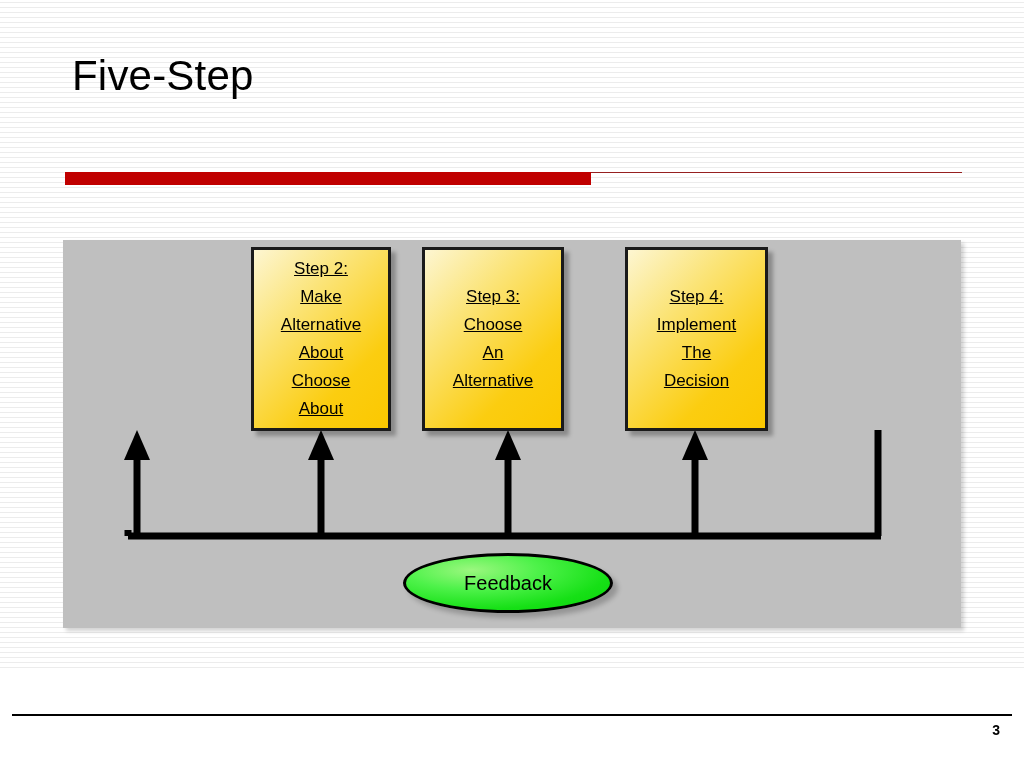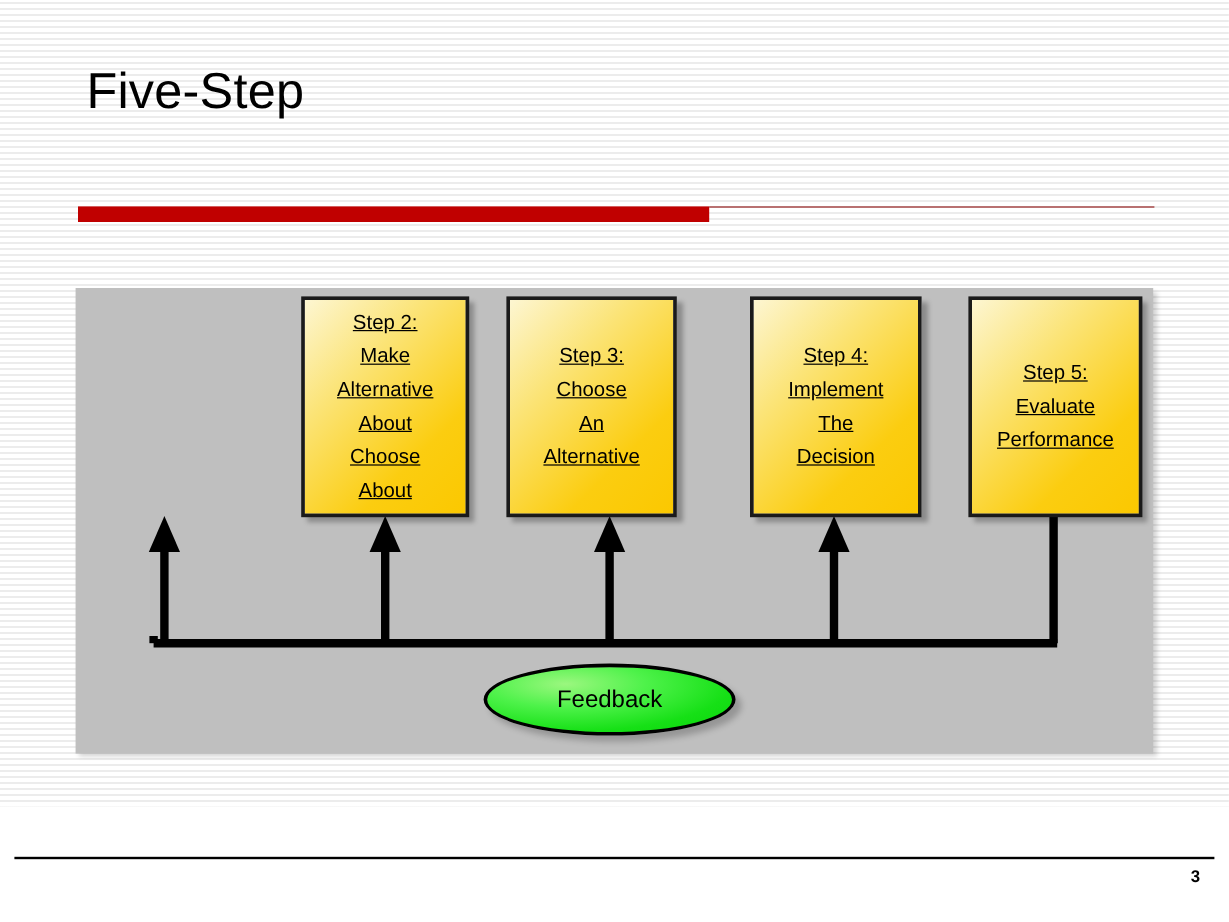--- a/index.html
+++ b/index.html
@@ -200,27 +200,20 @@
 
   <div class="step-box" style="left:625px; top:247px; width:143px; height:184px;">
     <div class="step-label">
       <div>Step 4:</div>
       <div>Implement</div>
       <div>The</div>
       <div>Decision</div>
     </div>
   </div>
 
-  <div class="step-box" style="left:807px; top:247px; width:145px; height:184px;">
-    <div class="step-label">
-      <div>Step 5:</div>
-      <div>Evaluate</div>
-      <div>Performance</div>
-    </div>
-  </div>
 
   <div id="feedback-oval">
     <span id="feedback-label">Feedback</span>
   </div>
 
   <div id="footer-rule"></div>
   <div id="page-number">3</div>
 
 </div>
 

